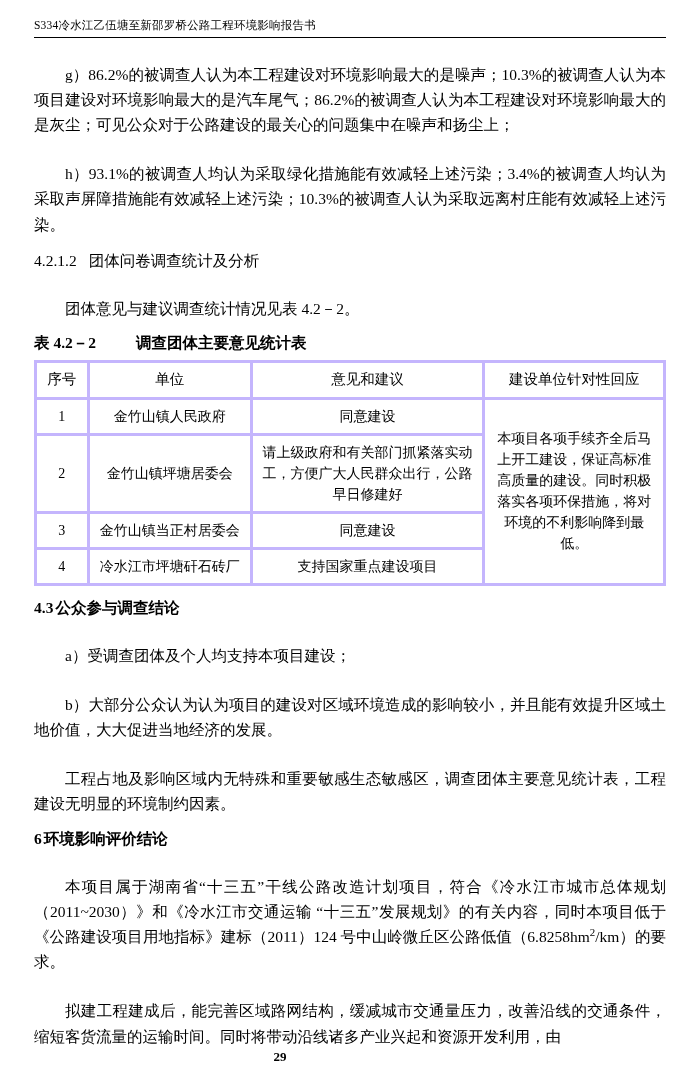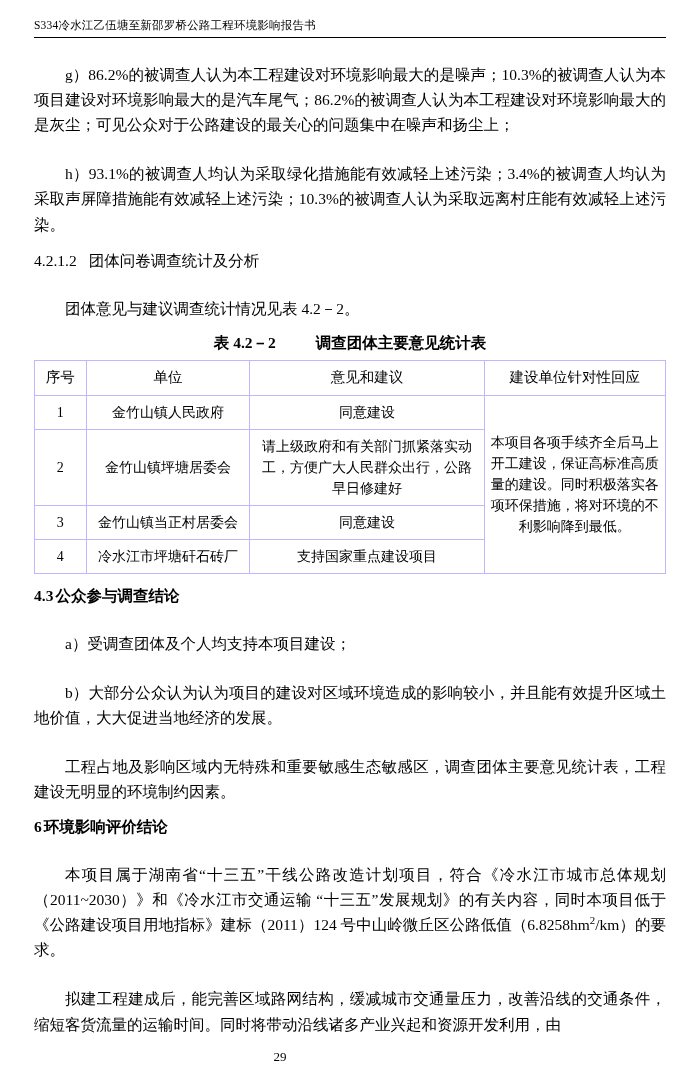--- a/index.html
+++ b/index.html
@@ -50,36 +50,36 @@
   }
   .sub-heading {
     font-size: 15.5px;
     margin: 12px 0 6px 0;
     line-height: 1.5;
   }
   .sub-heading .num {
     margin-right: 12px;
   }
   .table-caption {
-    text-align: center;
+    text-align: left;
     font-size: 15.5px;
     font-weight: bold;
     margin: 12px 0 6px 0;
   }
   .table-caption .cap-num {
     margin-right: 40px;
   }
   table.survey {
     border-collapse: collapse;
     width: 100%;
     font-size: 14px;
     table-layout: fixed;
   }
   table.survey td, table.survey th {
-    border: 1px solid #c4b5fd;
+    border: 3px solid #c4b5fd;
     padding: 6px 5px;
     text-align: center;
     vertical-align: middle;
     line-height: 1.5;
     font-weight: normal;
   }
   table.survey th {
     font-size: 14.5px;
   }
   td.left-align {
@@ -93,20 +93,21 @@
   .col-unit { width: 26%; }
   .col-op { width: 38%; }
   .col-resp { width: 29%; }
   .page-number {
     position: absolute;
     bottom: 18px;
     left: 0;
     width: 560px;
     text-align: center;
     font-size: 13px;
+    font-weight: bold;
   }
   sup { font-size: 70%; }
 </style>
 </head>
 <body>
 
 <div class="page">
 
   <div class="header">S334冷水江乙伍塘至新邵罗桥公路工程环境影响报告书</div>
 

